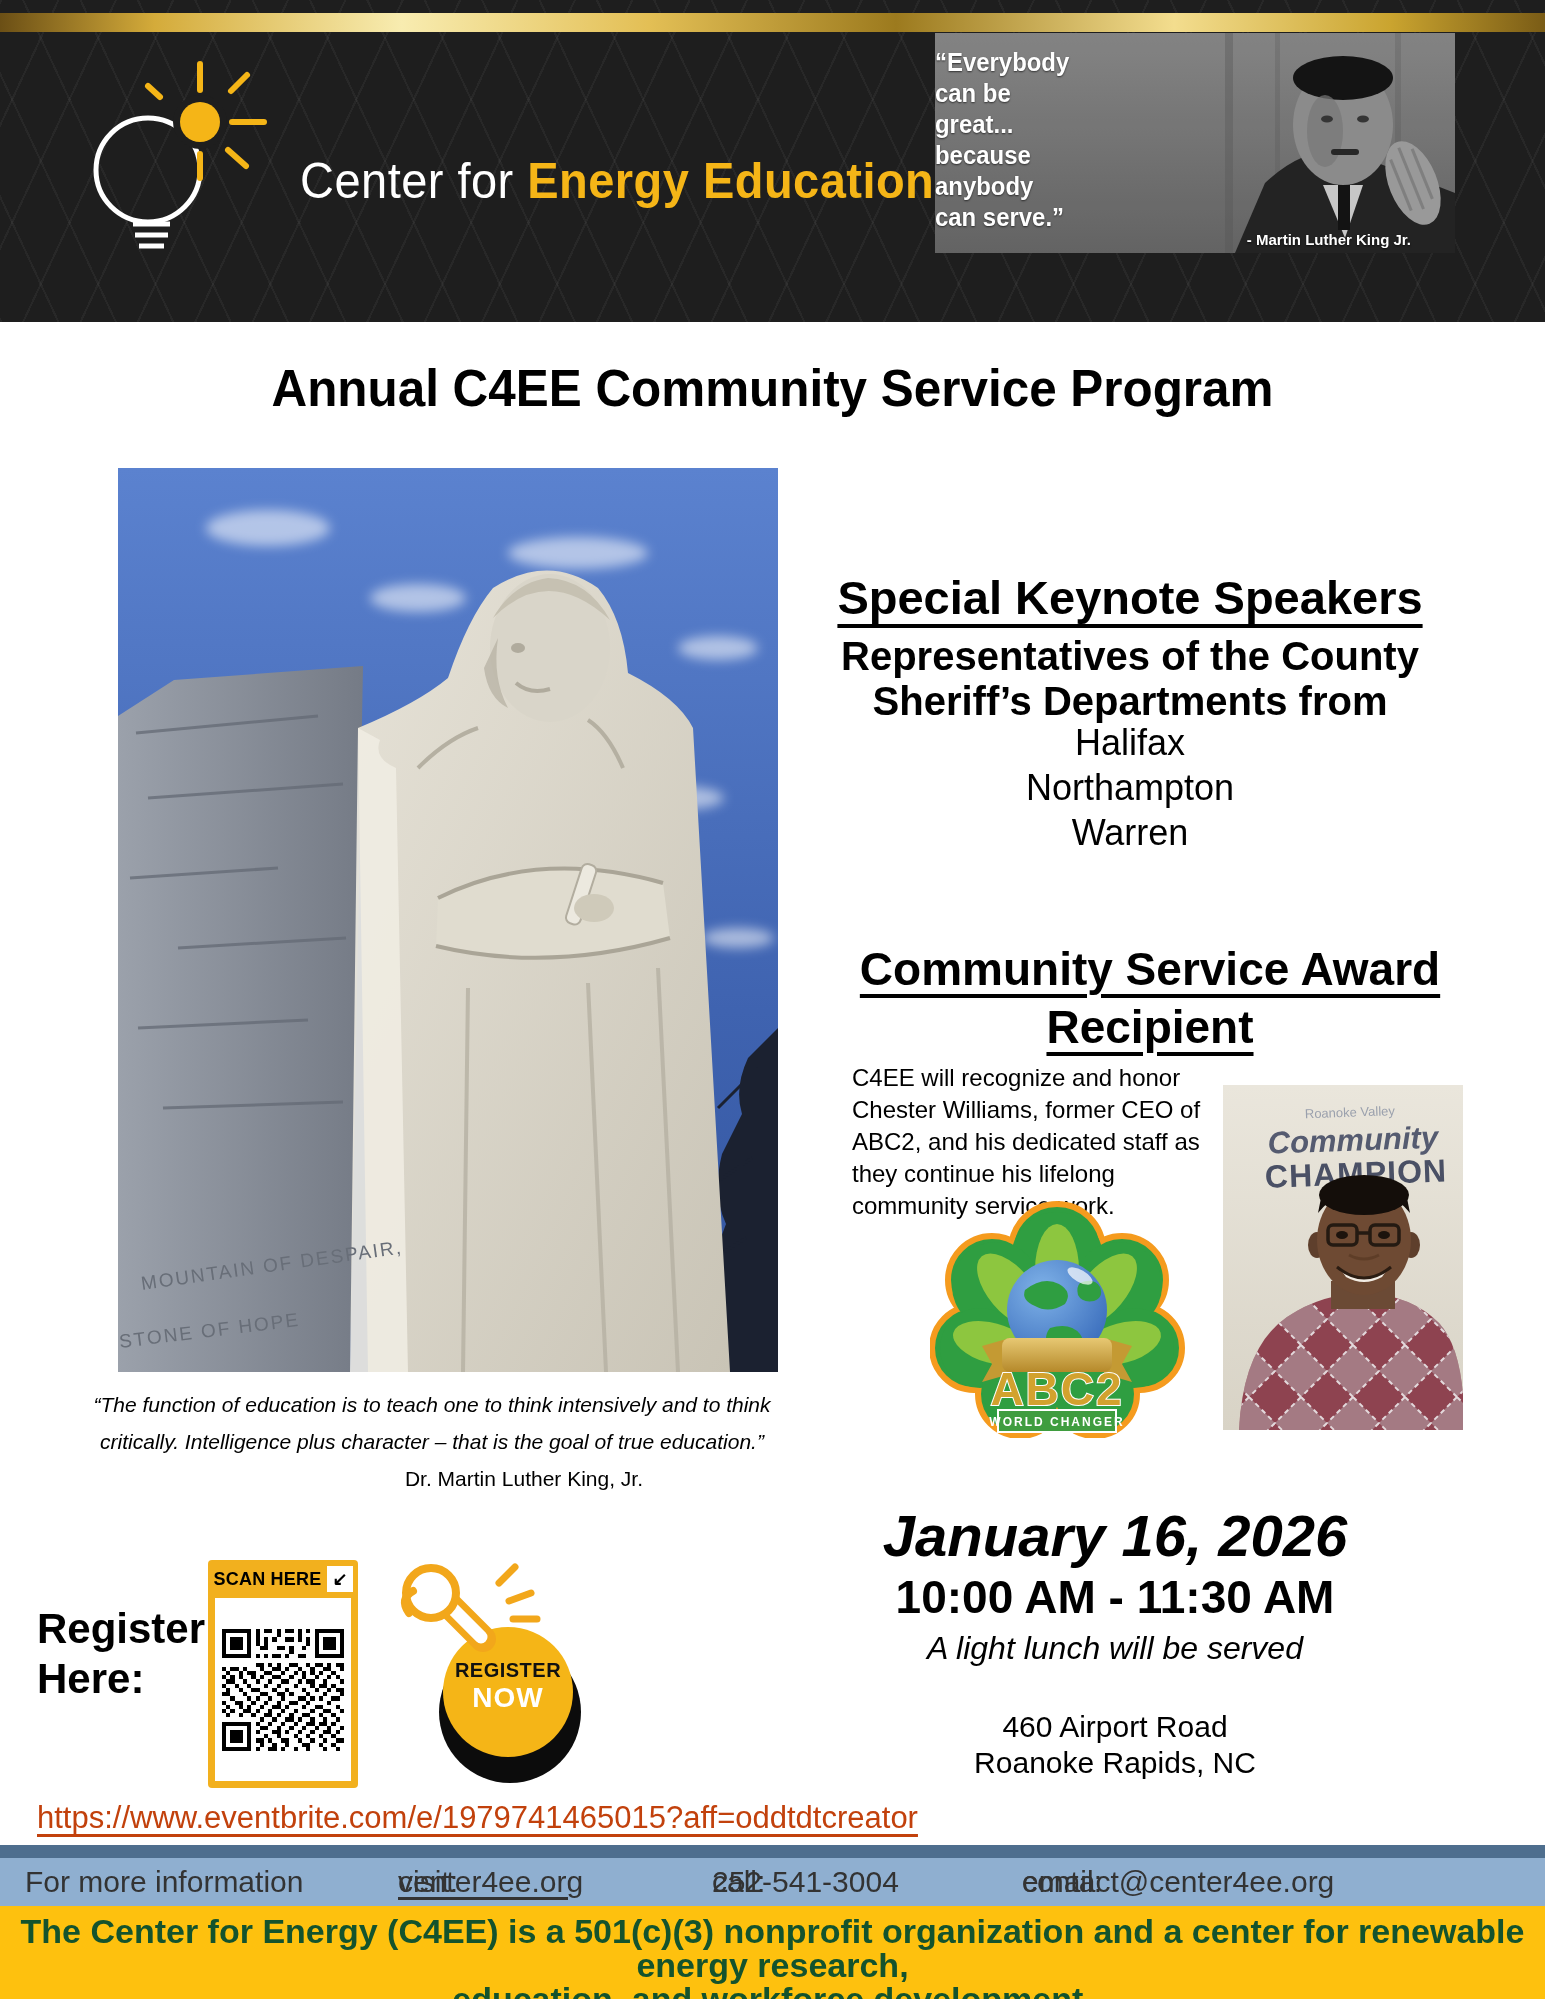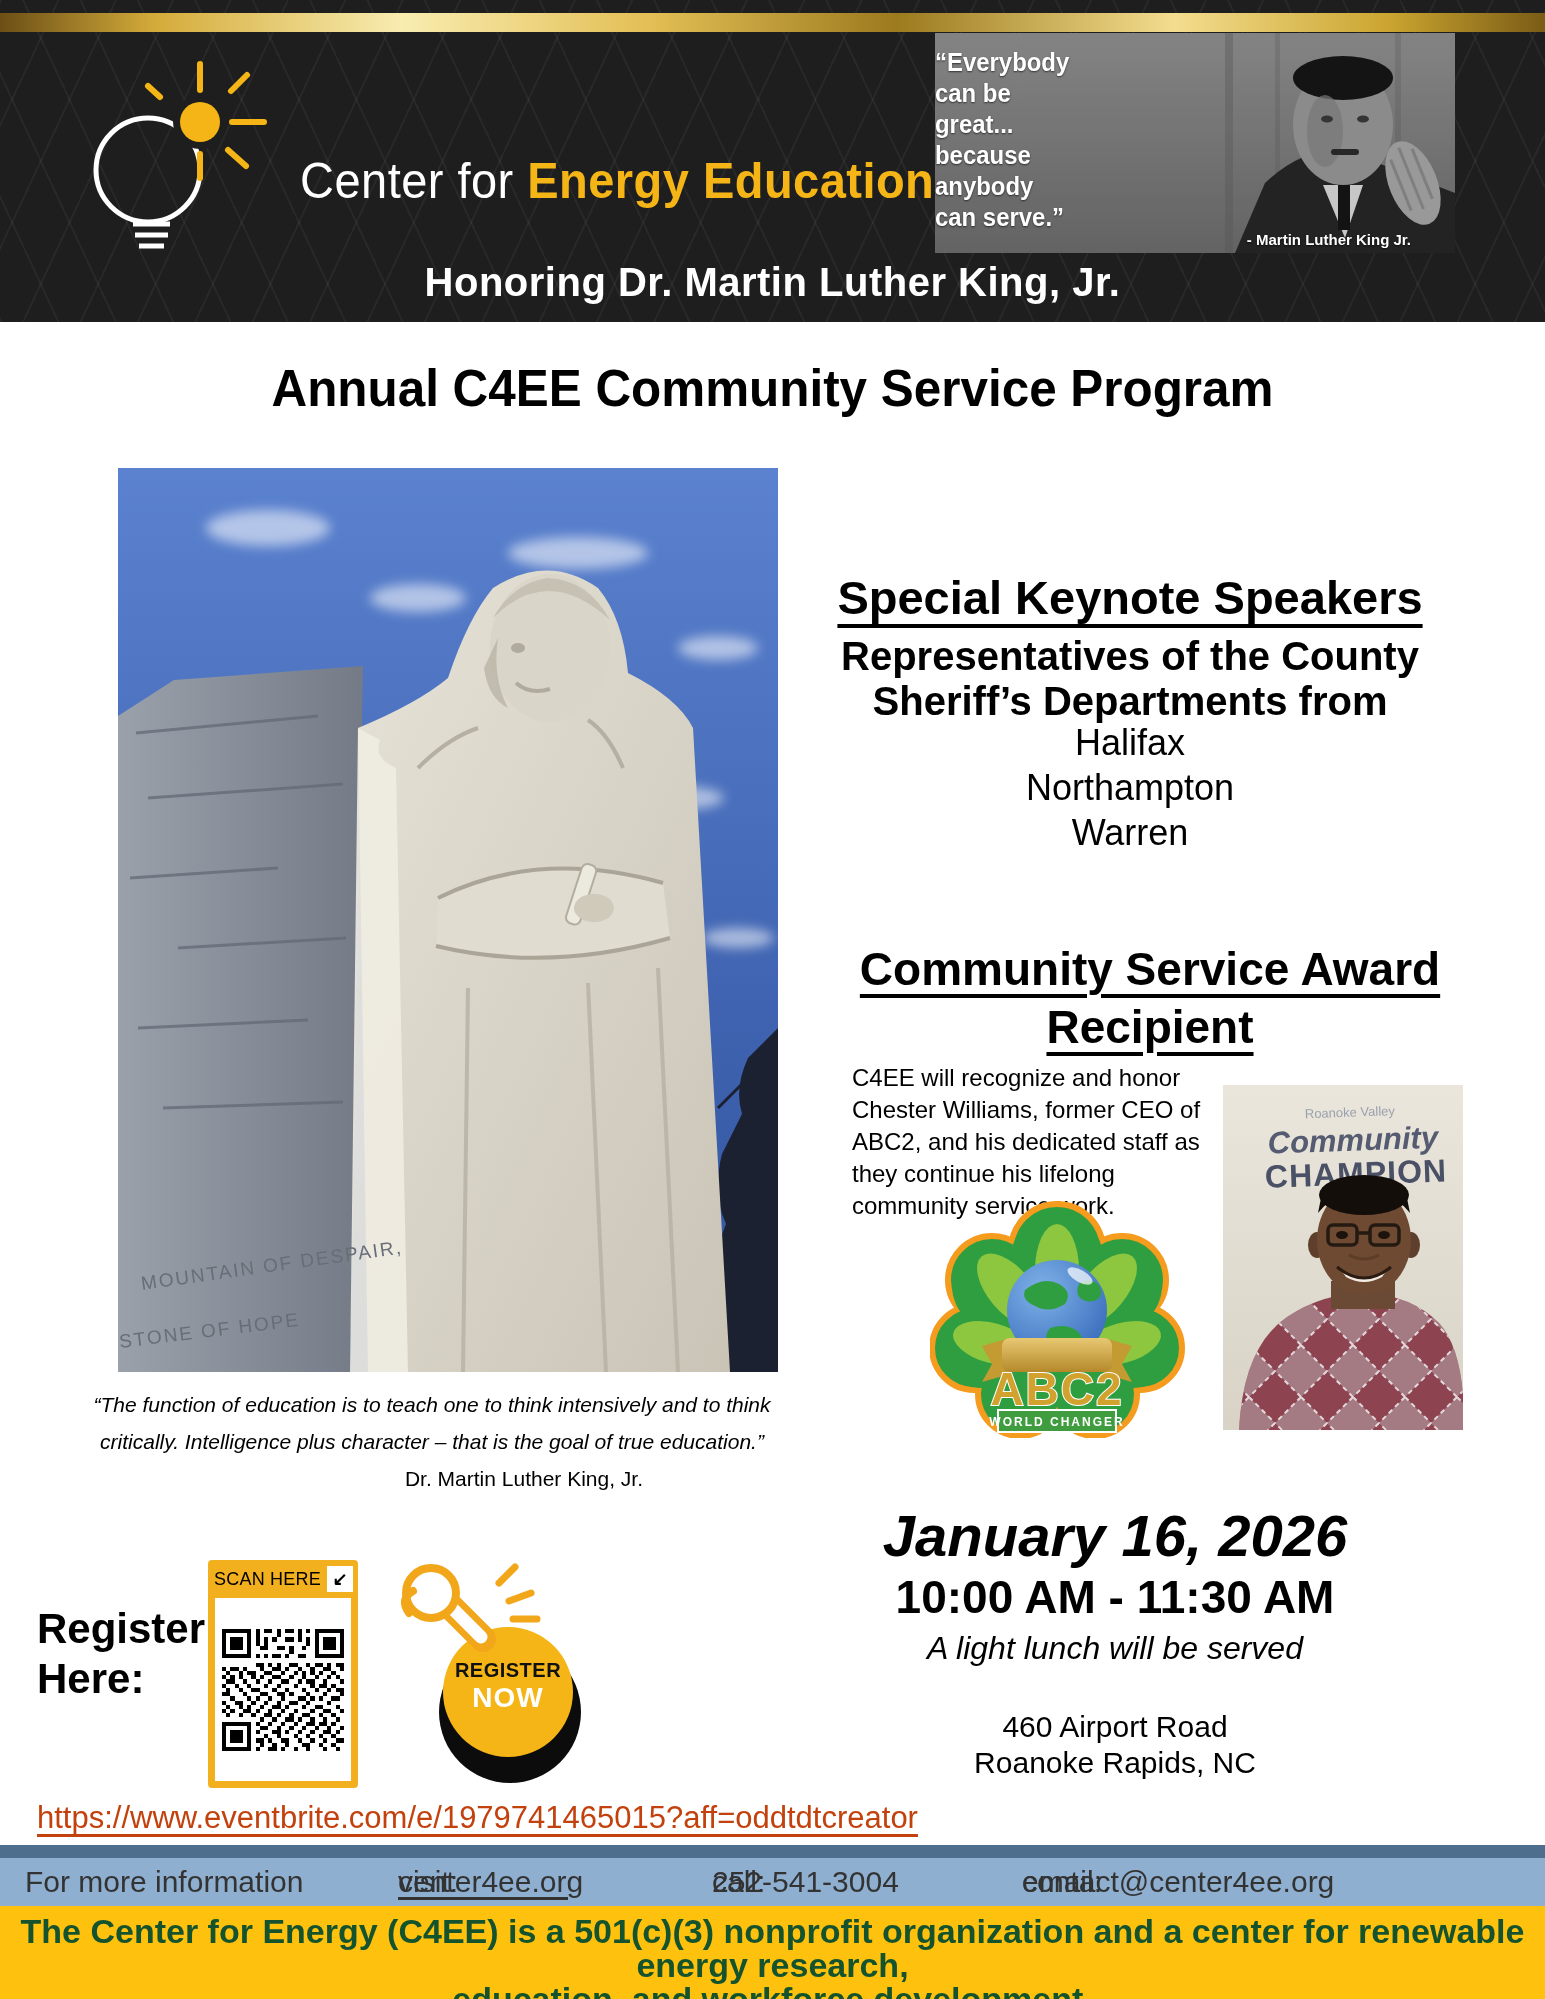--- a/index.html
+++ b/index.html
@@ -58,21 +58,21 @@
   .ev-time{position:absolute;left:765px;top:1570px;width:700px;text-align:center;font-size:46px;font-weight:700;}
   .ev-note{position:absolute;left:765px;top:1630px;width:700px;text-align:center;font-size:32px;font-style:italic;}
   .ev-addr1{position:absolute;left:765px;top:1710px;width:700px;text-align:center;font-size:30px;}
   .ev-addr2{position:absolute;left:765px;top:1746px;width:700px;text-align:center;font-size:30px;}
 
   
   .reg-label{position:absolute;left:37px;top:1604px;font-size:42px;font-weight:700;line-height:50px;}
   .qr-box{position:absolute;left:208px;top:1560px;width:150px;height:228px;background:#f2b01e;
     border-radius:4px;box-sizing:border-box;padding:0;}
   .qr-tab{position:relative;height:38px;display:flex;align-items:center;}
-  .qr-tab-label{flex:1;text-align:center;font-size:18px;font-weight:400;color:#000;letter-spacing:.2px;}
+  .qr-tab-label{flex:1;text-align:center;font-size:18px;font-weight:700;color:#000;letter-spacing:.2px;}
   .qr-arrow-box{width:26px;height:26px;background:#fff;margin-right:5px;display:flex;align-items:center;
     justify-content:center;font-size:18px;font-weight:700;color:#000;}
   .qr-white{position:absolute;left:7px;top:38px;width:136px;height:183px;background:#fff;
     display:flex;align-items:center;justify-content:center;}
   .regnow{position:absolute;left:395px;top:1555px;width:200px;height:230px;}
   .regnow-shadow{position:absolute;left:44px;top:86px;width:142px;height:142px;border-radius:50%;background:#0c0c0c;}
   .regnow-circle{position:absolute;left:48px;top:72px;width:130px;height:130px;border-radius:50%;
     background:#f5b517;text-align:center;}
   .regnow-l1{margin-top:32px;font-size:20px;font-weight:700;color:#111;letter-spacing:.5px;}
   .regnow-l2{font-size:28px;font-weight:700;color:#fff;letter-spacing:1px;}
@@ -111,21 +111,20 @@
         <line x1="180" y1="108" x2="198" y2="124"></line>
         <line x1="152" y1="112" x2="152" y2="136"></line>
         <line x1="112" y1="55" x2="100" y2="44"></line>
       </g>
     </svg>
 
     <div class="logo-text">
       <span class="logo-white">Center for </span><span class="logo-gold">Energy Education</span>
     </div>
 
-    <div class="honoring">Honoring Dr. Martin Luther King, Jr.</div>
 
     <div class="mlk-photo">
       <svg width="520" height="220" viewBox="0 0 520 220" style="position:absolute;left:0;top:0;">
         <defs>
           <linearGradient id="wood" x1="0" y1="0" x2="0" y2="1">
             <stop offset="0" stop-color="#8f8f8f"></stop>
               <stop offset="1" stop-color="#6c6c6c"></stop>
           </linearGradient>
         </defs>
         <rect width="520" height="220" fill="url(#wood)"></rect>

